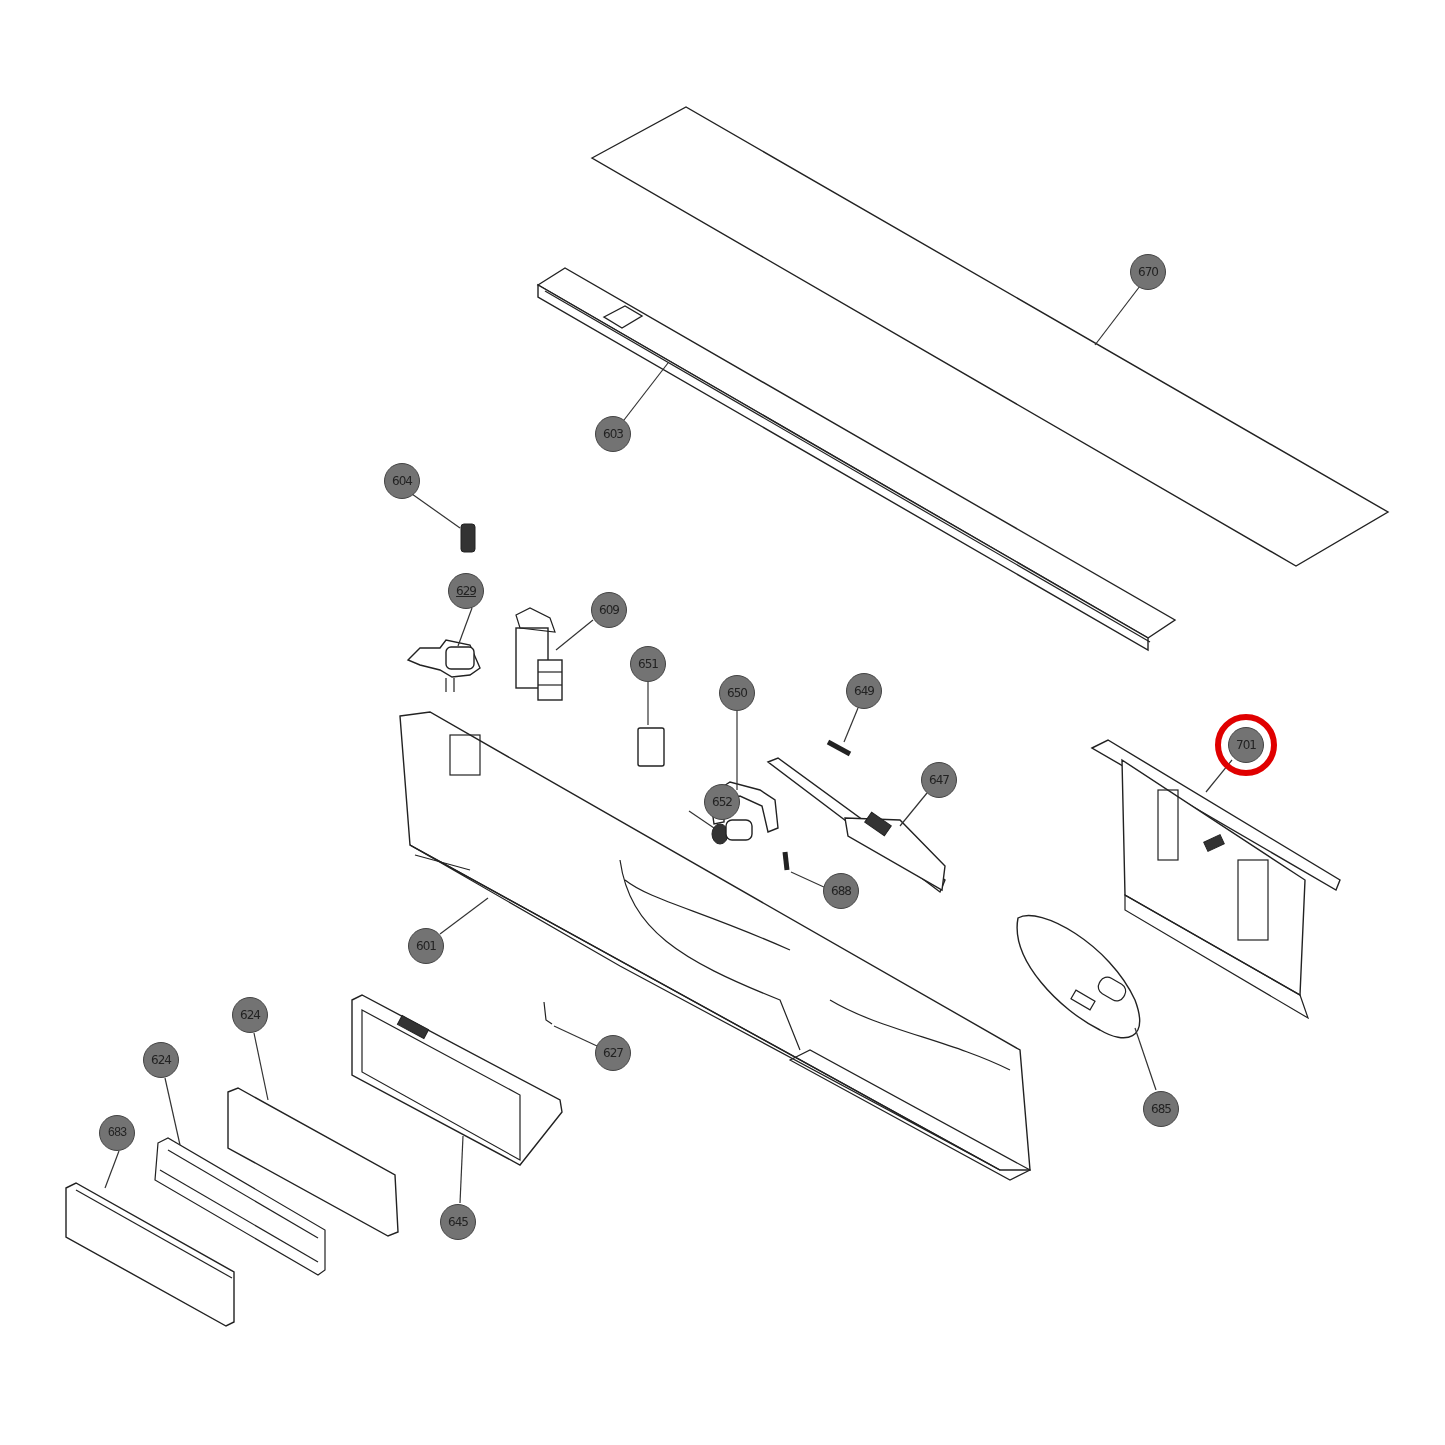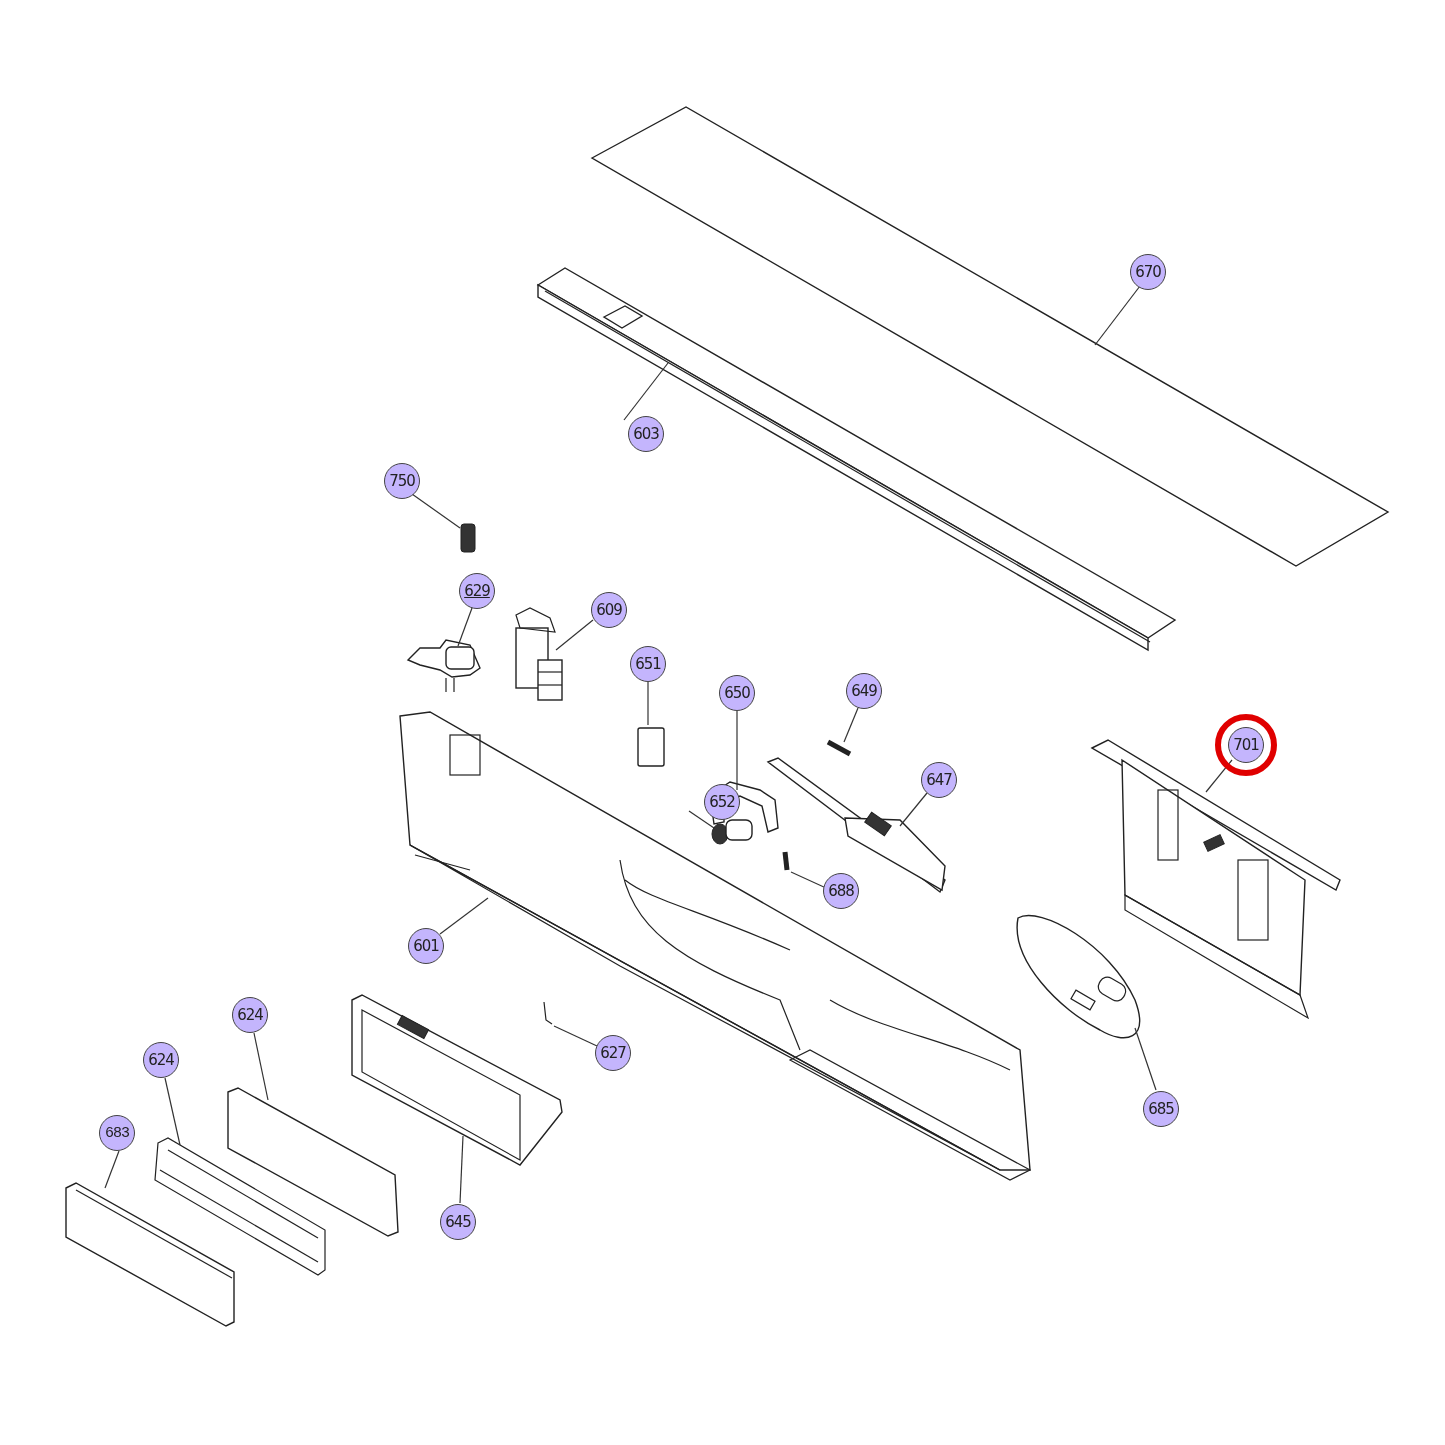--- a/index.html
+++ b/index.html
@@ -1,23 +1,23 @@
 <!DOCTYPE html>
 <html><head>
 <meta charset="utf-8">
 <style>
   html, body { margin: 0; padding: 0; background: #ffffff; }
   body { width: 1445px; height: 1445px; position: relative; overflow: hidden;
          font-family: "Liberation Sans", sans-serif; }
   #canvas { position: absolute; left: 0; top: 0; width: 1445px; height: 1445px; }
   .callout {
     position: absolute; width: 36px; height: 36px; margin-left: -18px; margin-top: -18px;
-    border: 1.3px solid #444; border-radius: 50%; background: #c4b5fd;
+    border: 1.3px solid #444; border-radius: 50%; background: #737373;
     display: flex; align-items: center; justify-content: center;
-    font-family: "DejaVu Sans", sans-serif; font-size: 15px; color: #222;
+    font-family: "DejaVu Sans", sans-serif; font-size: 12px; color: #222;
     letter-spacing: -1px; box-sizing: border-box; cursor: pointer;
   }
   .highlight-ring {
     position: absolute; width: 62px; height: 62px; margin-left: -31px; margin-top: -31px;
     border: 6px solid #e00000; border-radius: 50%; box-sizing: border-box; pointer-events: none;
   }
   svg .p { fill: #fff; stroke: #222; stroke-width: 1.4; }
   svg .t { fill: none; stroke: #222; stroke-width: 1.2; }
   svg .lead { stroke: #333; stroke-width: 1.2; fill: none; }
   svg .dk { fill: #333; stroke: #222; stroke-width: 1; }
@@ -150,23 +150,23 @@
 
   <g>
     <polygon class="p" points="66,1188 76,1183 234,1272 234,1322 226,1326 66,1237"></polygon>
     <line class="t" x1="76" y1="1190" x2="232" y2="1278"></line>
     <line class="lead" x1="119" y1="1151" x2="105" y2="1188"></line>
   </g>
 </svg>
 
 <div id="callouts">
     <div class="callout" style="left: 1148px; top: 272px;">670</div>
-    <div class="callout" style="left: 646px; top: 434px;">603</div>
-    <div class="callout" style="left: 402px; top: 481px;">750</div>
-    <div class="callout" style="left: 477px; top: 591px; text-decoration: underline;">629</div>
+    <div class="callout" style="left: 613px; top: 434px;">603</div>
+    <div class="callout" style="left: 402px; top: 481px;">604</div>
+    <div class="callout" style="left: 466px; top: 591px; text-decoration: underline;">629</div>
     <div class="callout" style="left: 609px; top: 610px;">609</div>
     <div class="callout" style="left: 648px; top: 664px;">651</div>
     <div class="callout" style="left: 737px; top: 693px;">650</div>
     <div class="callout" style="left: 864px; top: 691px;">649</div>
     <div class="callout" style="left: 1246px; top: 745px;">701</div>
     <div class="callout" style="left: 939px; top: 780px;">647</div>
     <div class="callout" style="left: 673px; top: 802px; margin-left: 31px;">652</div>
     <div class="callout" style="left: 841px; top: 891px;">688</div>
     <div class="callout" style="left: 426px; top: 946px;">601</div>
     <div class="callout" style="left: 250px; top: 1015px;">624</div>

